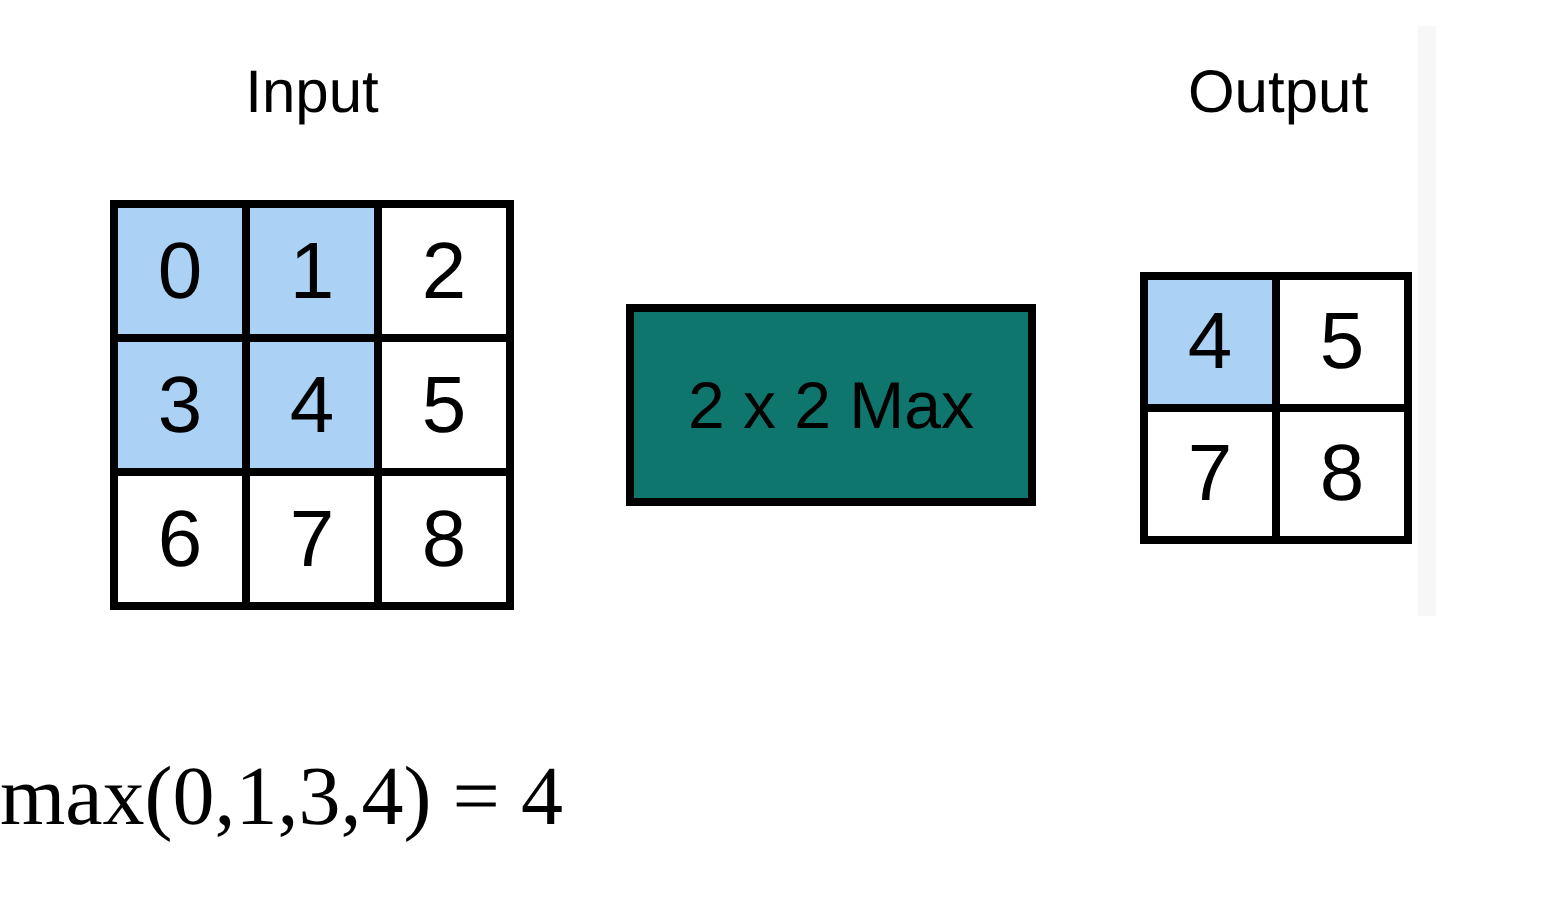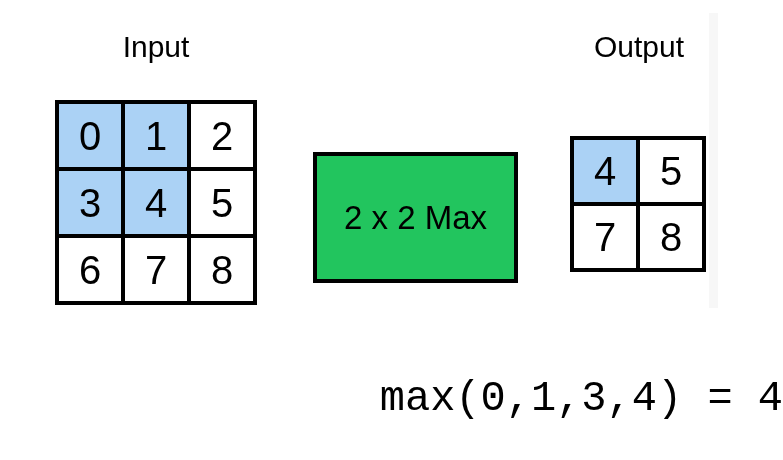--- a/index.html
+++ b/index.html
@@ -48,46 +48,46 @@
     align-items: center;
     justify-content: center;
     font-size: 40px;
     line-height: 1;
   }
   .cell.hl { background: var(--hl, #ABD2F5); }
 
   .op-box {
     position: absolute;
     left: 313px; top: 152px;
-    width: 205px; height: 131px;
+    width: 205px; height: 101px;
     box-sizing: border-box;
     border: 4px solid #000000;
-    background: #22c55e;
+    background: #0f766e;
     display: flex;
     flex-direction: column;
     align-items: center;
     justify-content: center;
     font-size: 33px;
     line-height: 37px;
     text-align: center;
   }
 
   .edge-strip {
     position: absolute;
     left: 709px; top: 13px;
     width: 9px; height: 295px;
     background: #f7f7f7;
   }
 
   .formula {
     position: absolute;
     left: 0; top: 376px;
     width: 783px;
-    text-align: right;
-    font-family: Liberation Mono, monospace;
+    text-align: left;
+    font-family: Liberation Serif, serif;
     font-size: 42px;
     line-height: 1.1;
   }
 </style>
 </head>
 <body>
 
 <div class="canvas">
 
   <div class="label input-label">Input</div>

